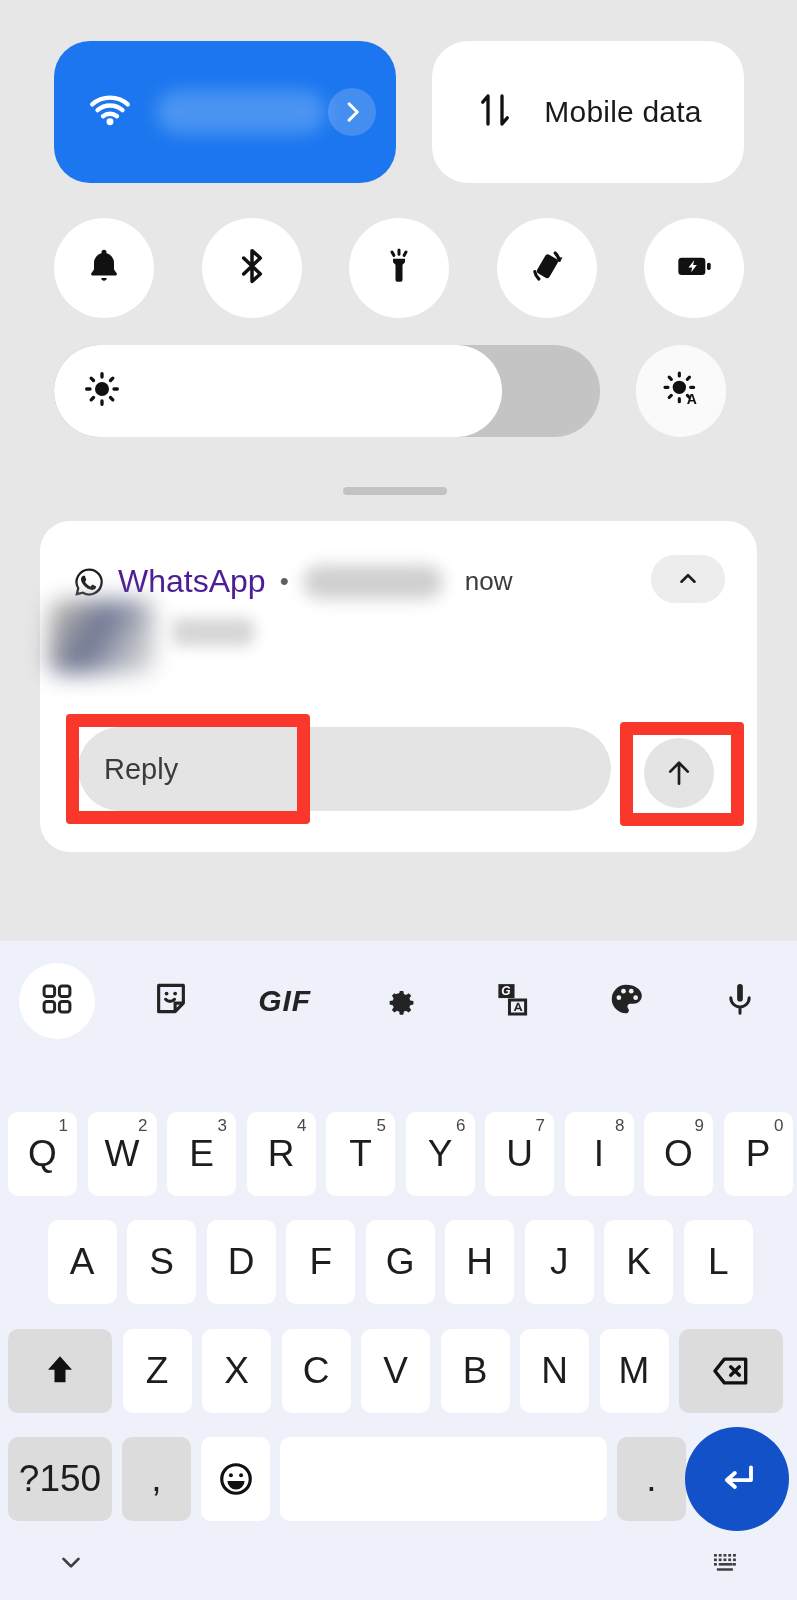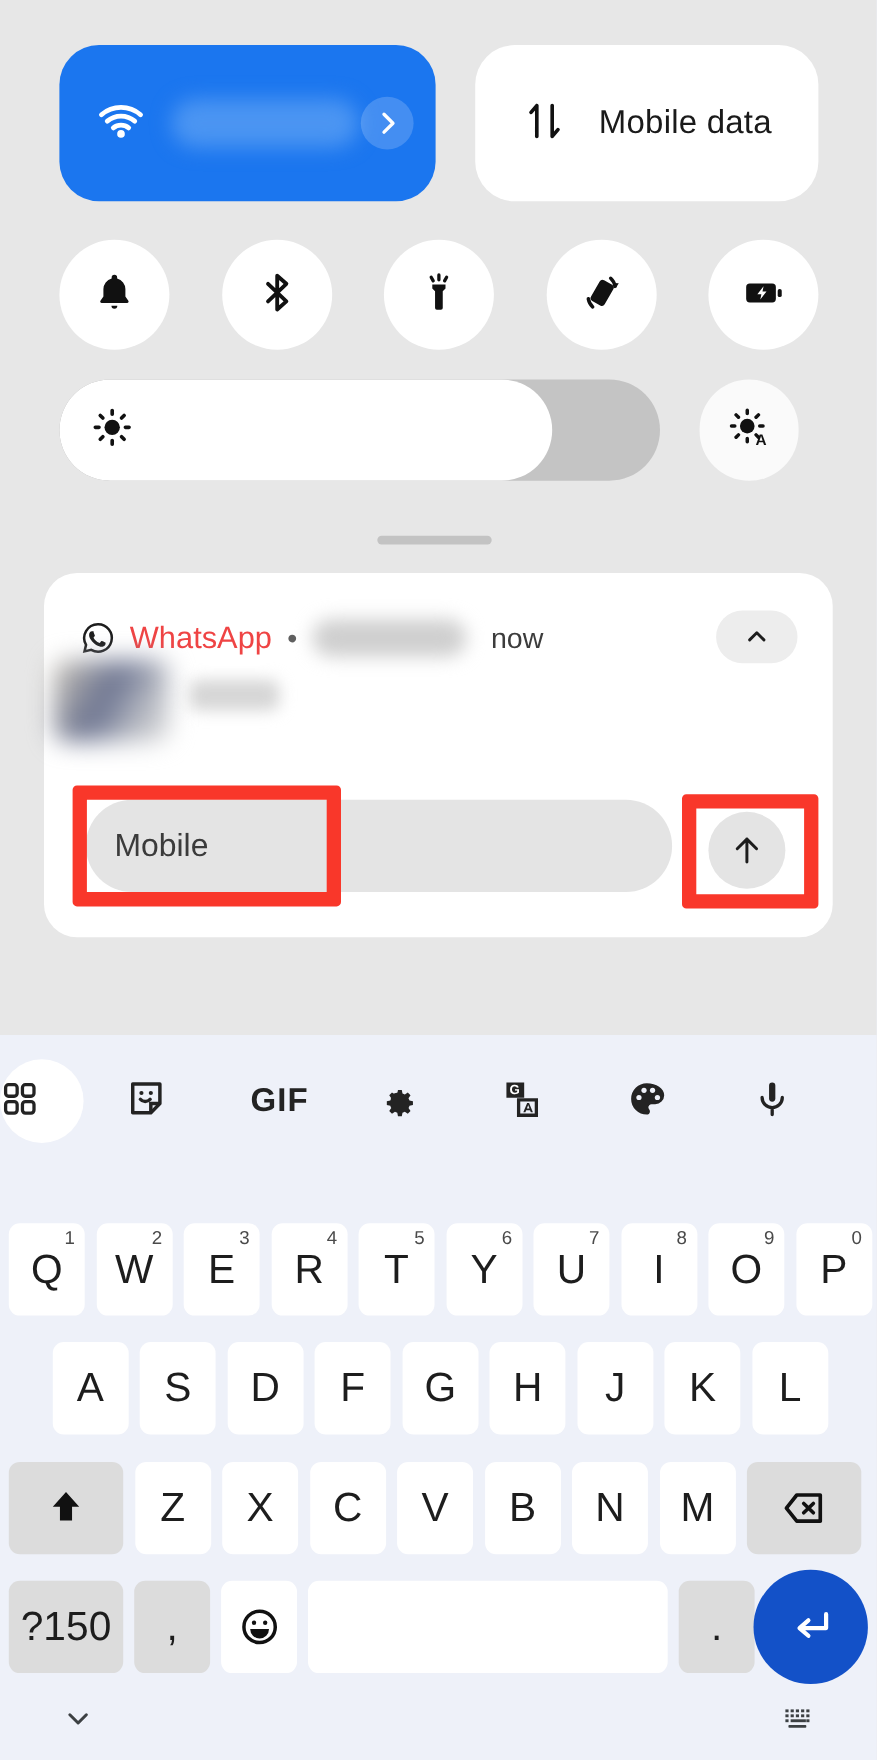--- a/index.html
+++ b/index.html
@@ -86,21 +86,21 @@
   #notif-card {
     position:absolute; left:40px; top:521px;
     width:717px; height:331px;
     background:#fff; border-radius:30px;
   }
   #notif-header {
     position:absolute; left:32px; top:42px;
     display:flex; align-items:center; gap:12px;
   }
   .wa-icon { width:34px; height:34px; flex:none; }
-  #notif-app { font-size:28px; color:#ef4444; }
+  #notif-app { font-size:32px; color:#4c1d95; }
   #notif-dot { font-size:26px; color:#5f5f5f; margin:0 2px; }
   #notif-sender-blur {
     width:140px; height:34px; border-radius:17px;
     background:#cfcfcf; filter:blur(8px);
   }
   #notif-time { font-size:26px; color:#3c3c3c; margin-left:10px; }
   #collapse-btn {
     position:absolute; right:32px; top:34px;
     width:74px; height:48px; border-radius:24px; background:#ededed;
     display:flex; align-items:center; justify-content:center;
@@ -142,22 +142,23 @@
   
   #keyboard {
     position:absolute; left:0; top:941px; width:797px; height:659px;
     background:#eef1f9;
   }
   #kb-toolbar {
     position:absolute; left:0; top:20px; width:797px; height:80px;
     display:flex; align-items:center;
   }
   .tool-btn {
-    flex:1; height:80px; display:flex; align-items:center; justify-content:flex-start;
+    flex:1; height:80px; display:flex; align-items:center; justify-content:center;
     position:relative;
+    font-style:italic;
   }
   .tool-btn.active::before {
     content:""; position:absolute; width:76px; height:76px;
     border-radius:38px; background:#ffffff;
   }
   .tool-btn > * { position:relative; z-index:1; }
   .gif-text { font-size:30px; font-weight:bold; color:#232323; letter-spacing:1px;
     font-family:"Liberation Sans", sans-serif; }
 
   .kb-row { position:absolute; left:0; width:797px; display:flex; }
@@ -318,21 +319,21 @@
     <svg viewBox="0 0 24 24" width="26" height="26">
       <path fill="none" stroke="#1d1d1d" stroke-width="2.4" stroke-linecap="round" stroke-linejoin="round" d="M6 14.5l6-6 6 6"></path>
     </svg>
   </div>
 </div>
 
 <div id="notif-avatar-blur"></div>
 <div id="notif-text-blur"></div>
 
 <div id="reply-bar">
-  <span id="reply-placeholder">Mobile</span>
+  <span id="reply-placeholder">Reply</span>
 </div>
 
 <div id="send-btn">
   <svg viewBox="0 0 24 24" width="34" height="34">
     <path fill="none" stroke="#1d1d1d" stroke-width="1.9" stroke-linecap="round" stroke-linejoin="round" d="M12 19.5V4.8M5.8 11L12 4.8 18.2 11"></path>
   </svg>
 </div>
 
 <div class="anno" id="anno-reply"></div>
 <div class="anno" id="anno-send"></div>

